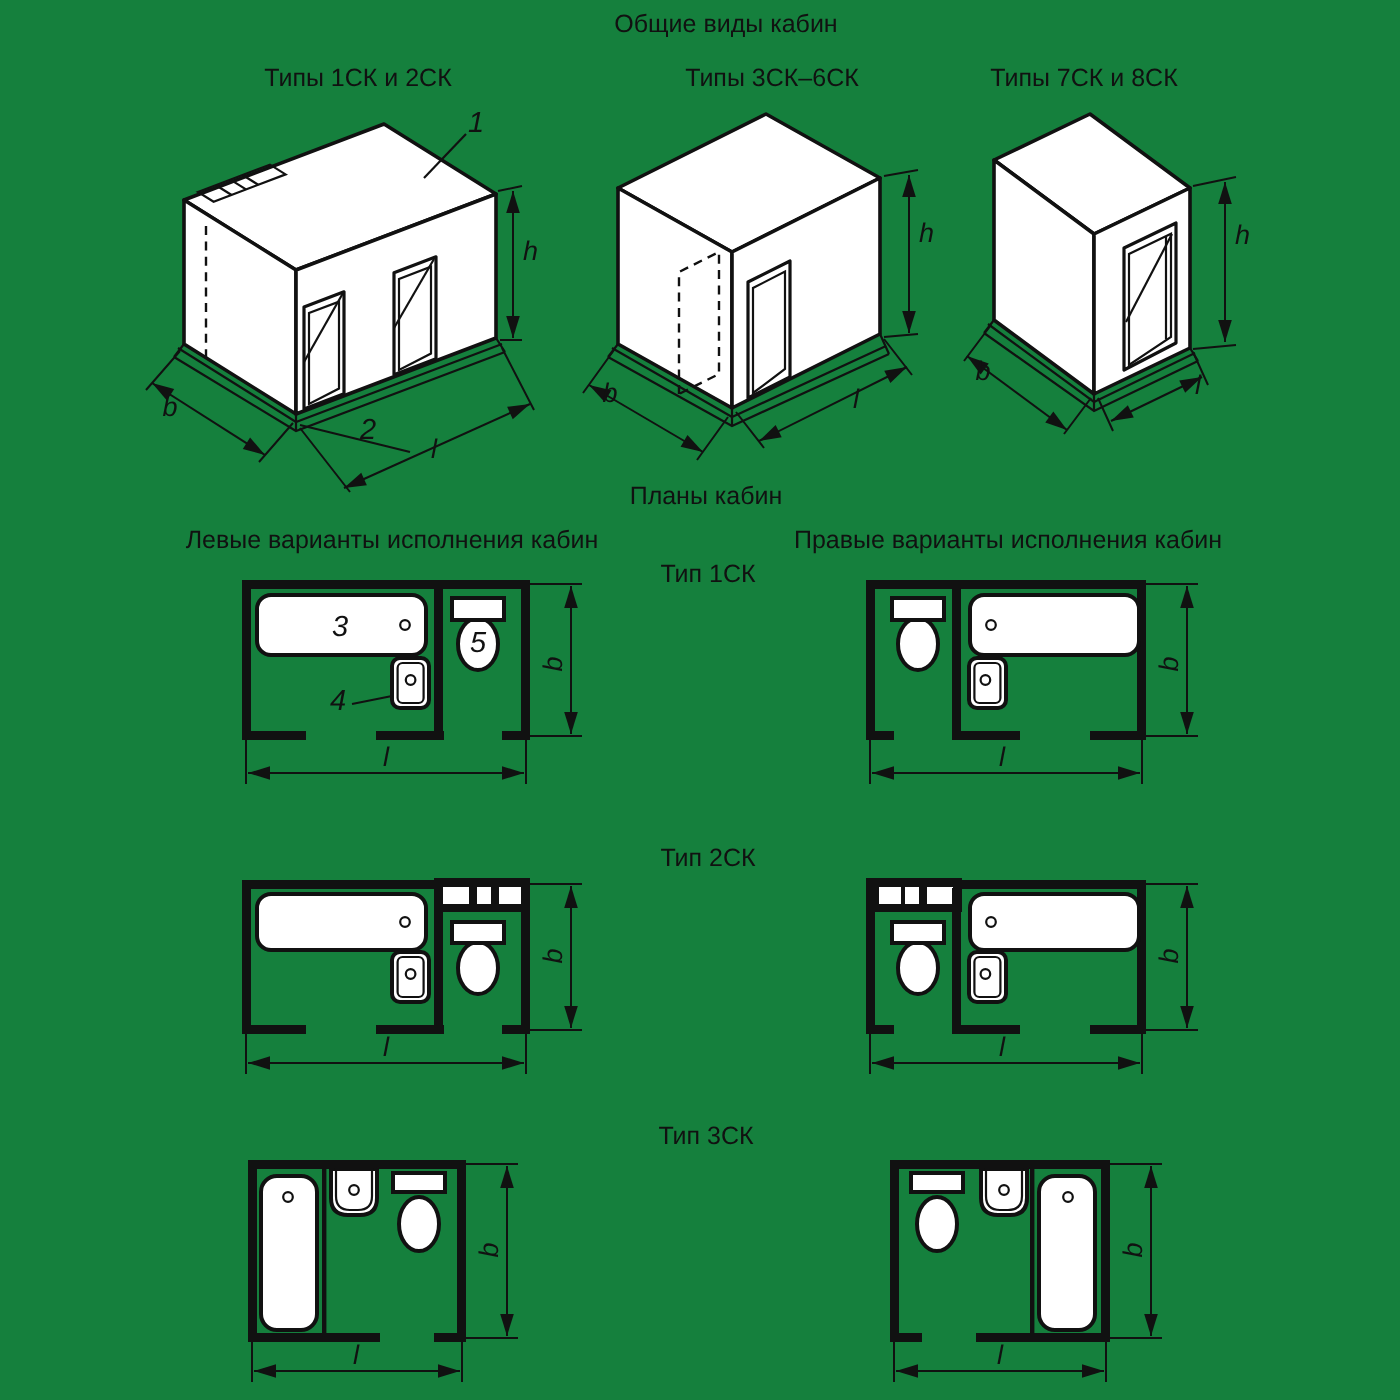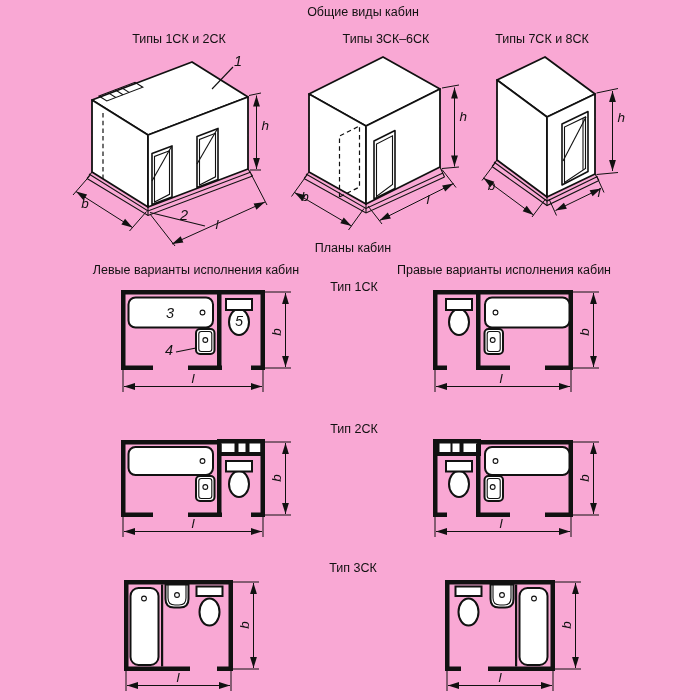--- a/index.html
+++ b/index.html
@@ -1,16 +1,16 @@
 <!DOCTYPE html>
 <html><head>
 <meta charset="utf-8">
 <style>
   html,body{margin:0;padding:0;background:#ffffff;}
-  .stage{position:relative;width:700px;height:700px;background:#f9a8d4;overflow:hidden;}
+  .stage{position:relative;width:700px;height:700px;background:#15803d;overflow:hidden;}
   .tt{font-family:"Liberation Sans","DejaVu Sans",sans-serif;font-size:12.5px;fill:#111;}
   .dl{font-family:"Liberation Sans","DejaVu Sans",sans-serif;font-size:13.5px;font-style:italic;fill:#111;}
   .co{font-family:"Liberation Sans","DejaVu Sans",sans-serif;font-size:14.5px;font-style:italic;fill:#111;}
   .ln{fill:#fff;stroke:#111;stroke-width:1.8;stroke-linejoin:round;}
   .ln2{fill:none;stroke:#111;stroke-width:1.6;stroke-linejoin:round;}
   .thin{fill:none;stroke:#111;stroke-width:1.1;}
   .dash{fill:none;stroke:#111;stroke-width:1.2;stroke-dasharray:4.5 3.2;}
   .dim{fill:none;stroke:#111;stroke-width:1;}
   .wall{fill:#111;stroke:none;}
   .wht{fill:#fff;stroke:none;}

